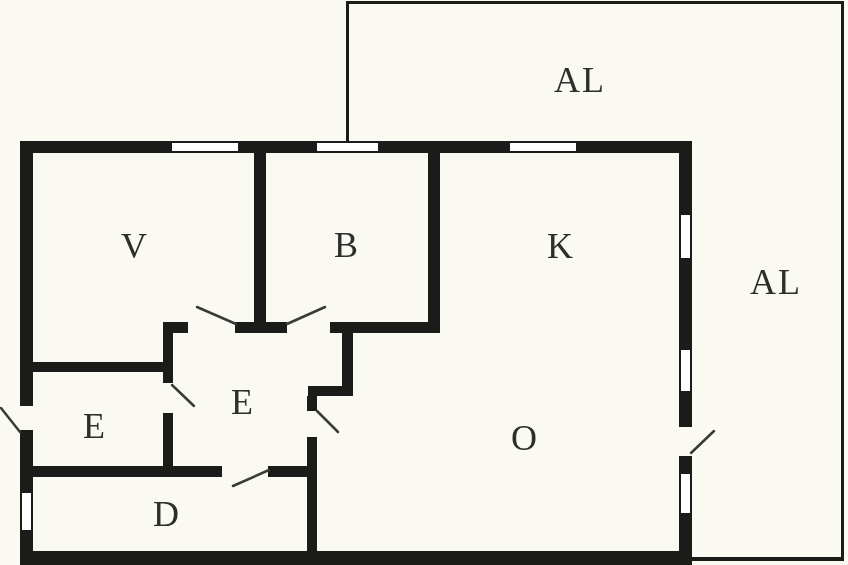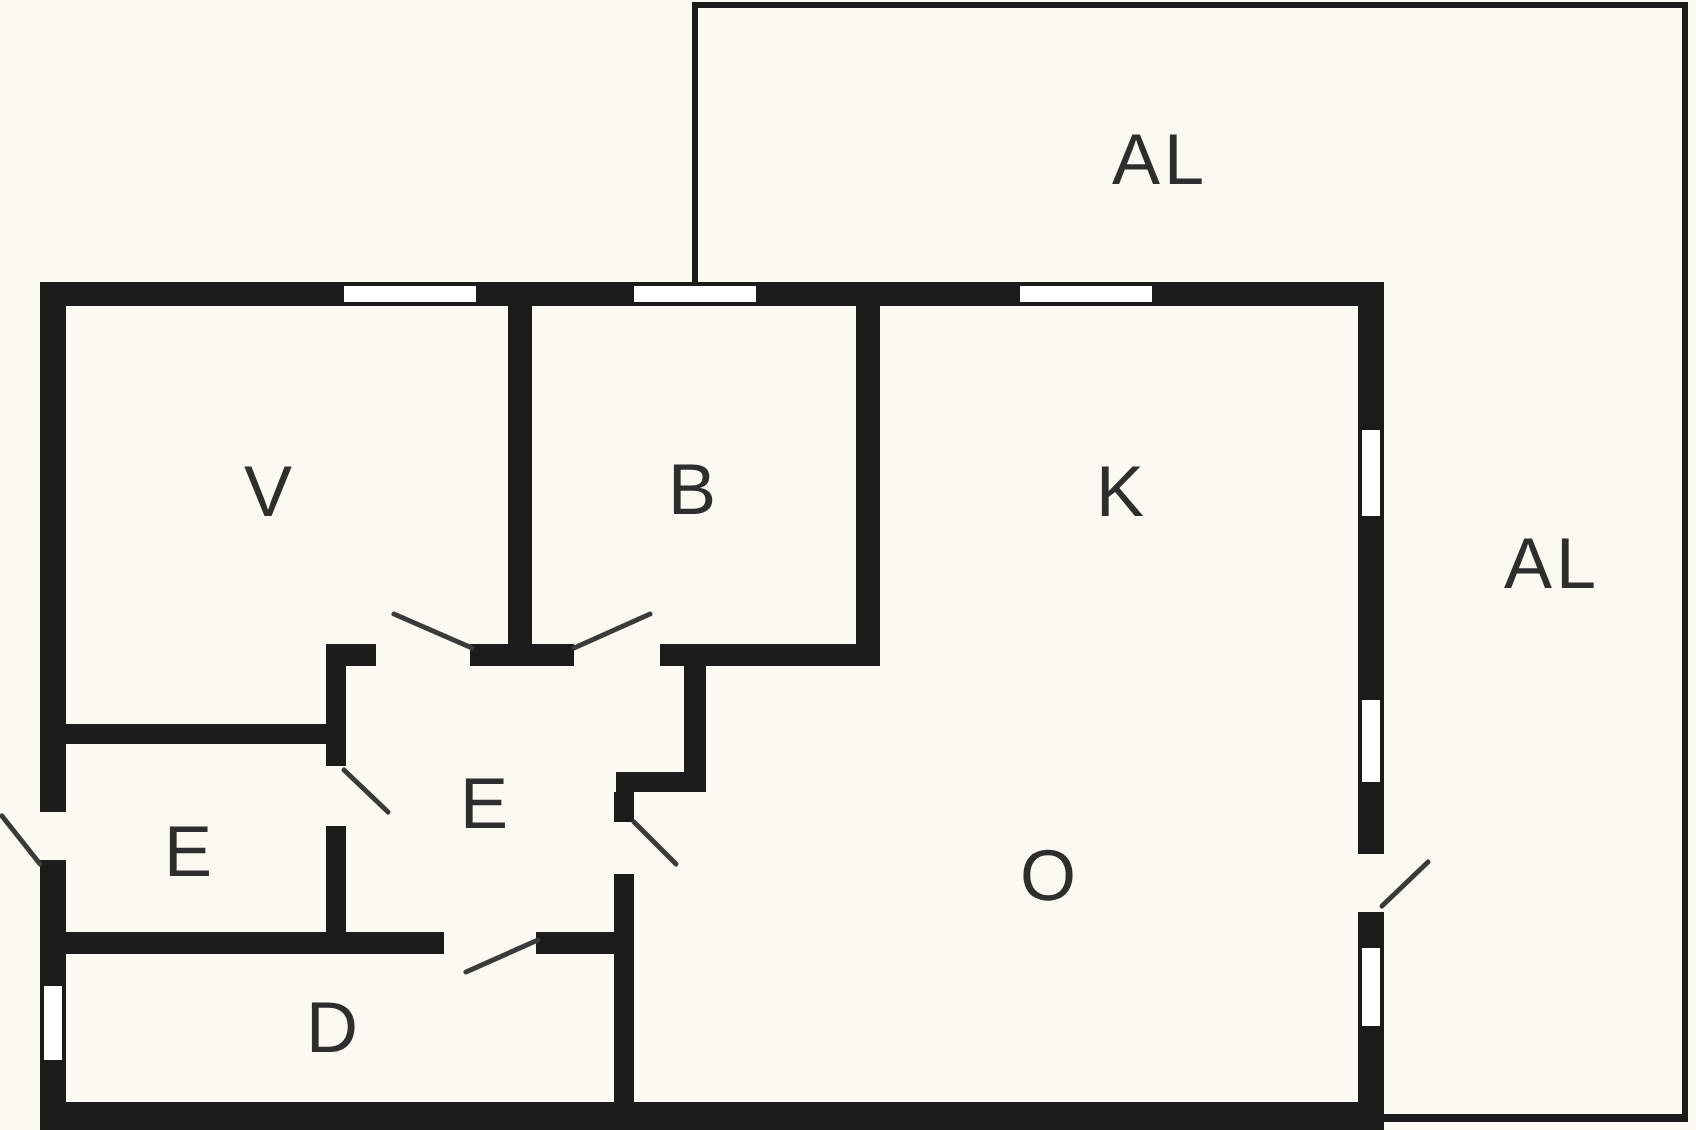--- a/index.html
+++ b/index.html
@@ -6,21 +6,21 @@
     margin: 0;
     padding: 0;
     background: #ffffff;
   }
   .stage {
     position: relative;
     width: 848px;
     height: 565px;
     background: var(--bg, #faf9f2);
     overflow: hidden;
-    font-family: Liberation Sans, sans-serif;
+    font-family: Liberation Serif, serif;
   }
   .wall {
     position: absolute;
     background: var(--wall, #1b1b19);
   }
   .tline {
     position: absolute;
     background: var(--wall, #1b1b19);
   }
   .win-h {

